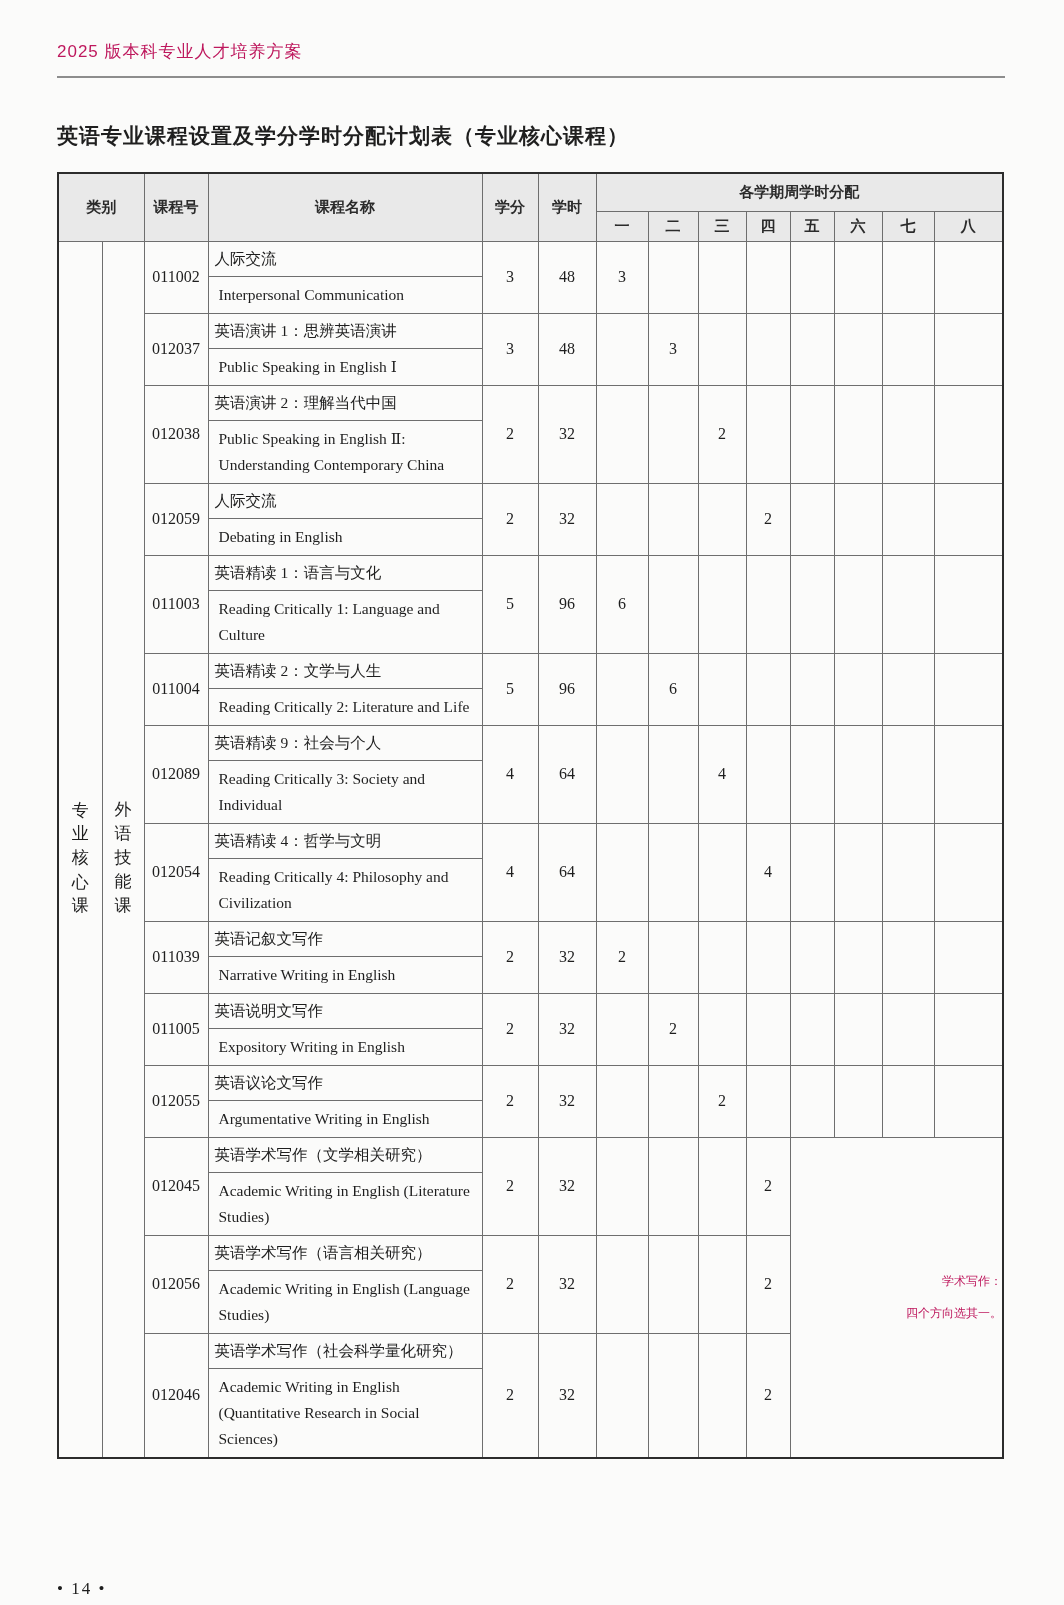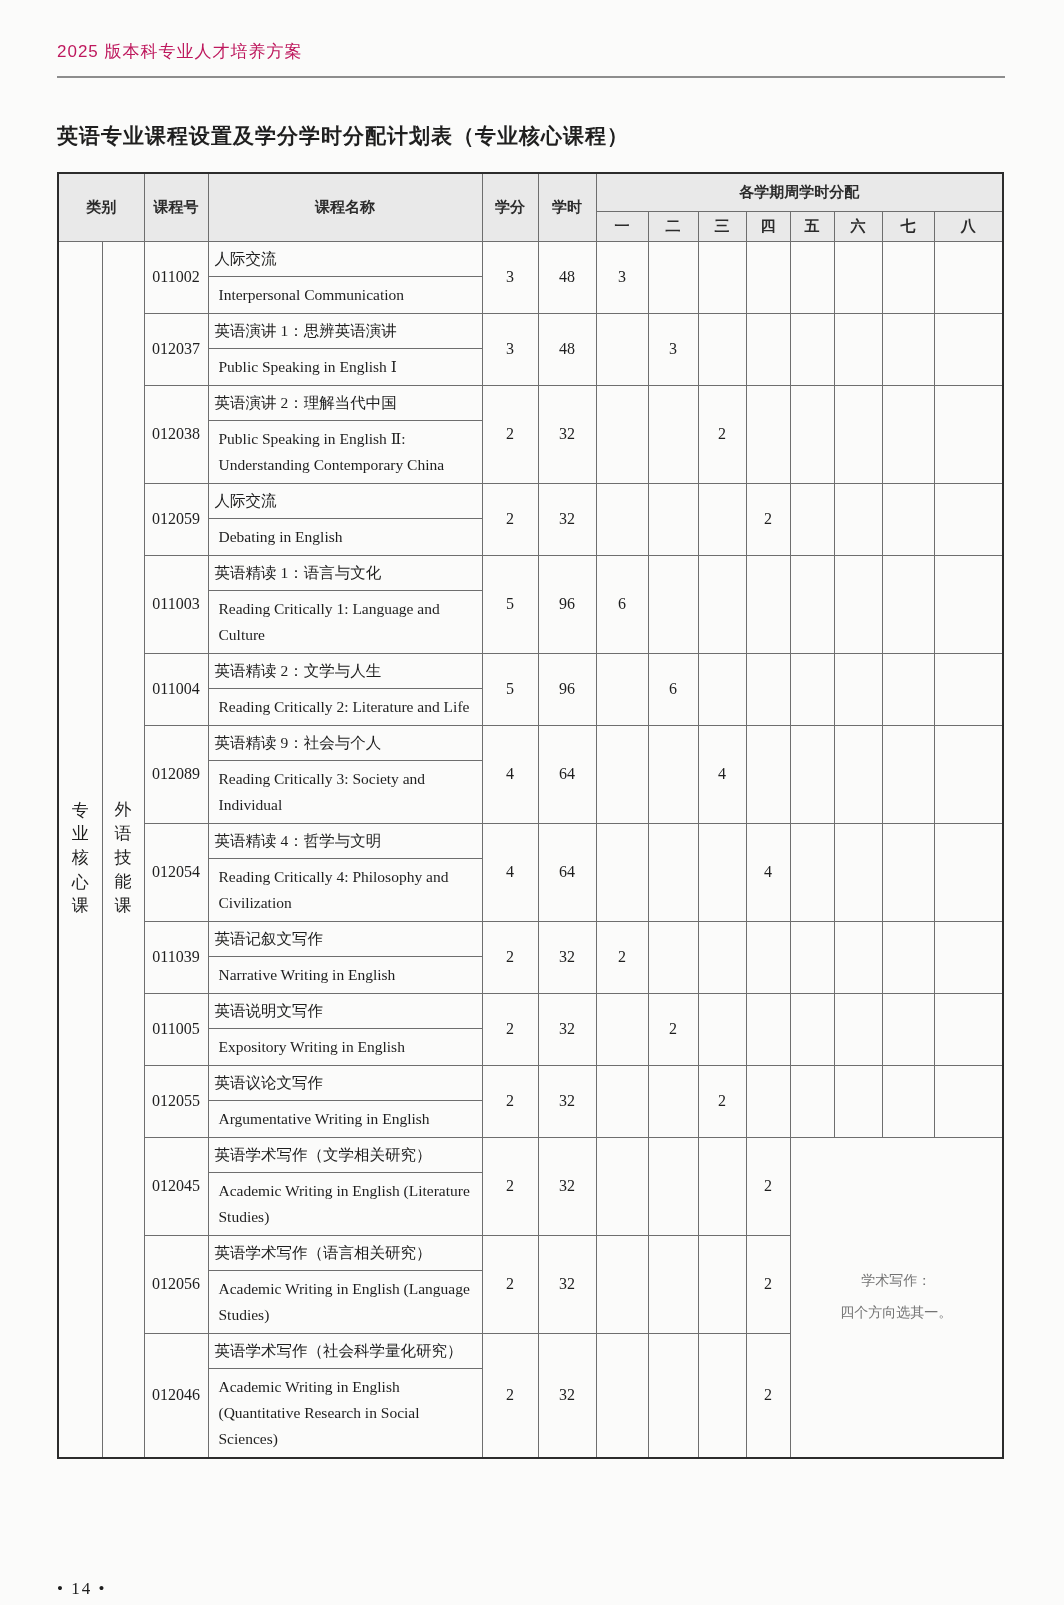--- a/index.html
+++ b/index.html
@@ -85,25 +85,25 @@
   }
   .vtext {
     display: inline-block;
     writing-mode: vertical-rl;
     text-orientation: upright;
     letter-spacing: 24px;
     font-size: 17px;
     color: #1e1e1e;
   }
   td.note {
-    text-align: center;
-    vertical-align: middle;
-    font-size: 14px;
+    text-align: right;
+    vertical-align: middle;
+    font-size: 12px;
     line-height: 32px;
-    color: #737373;
+    color: #be185d;
   }
   .page-number {
     position: absolute;
     left: 57px; top: 1540px;
     font-size: 17px;
     letter-spacing: 2px;
     color: #1e1e1e;
     margin-top: 39px;
   }
 </style>

